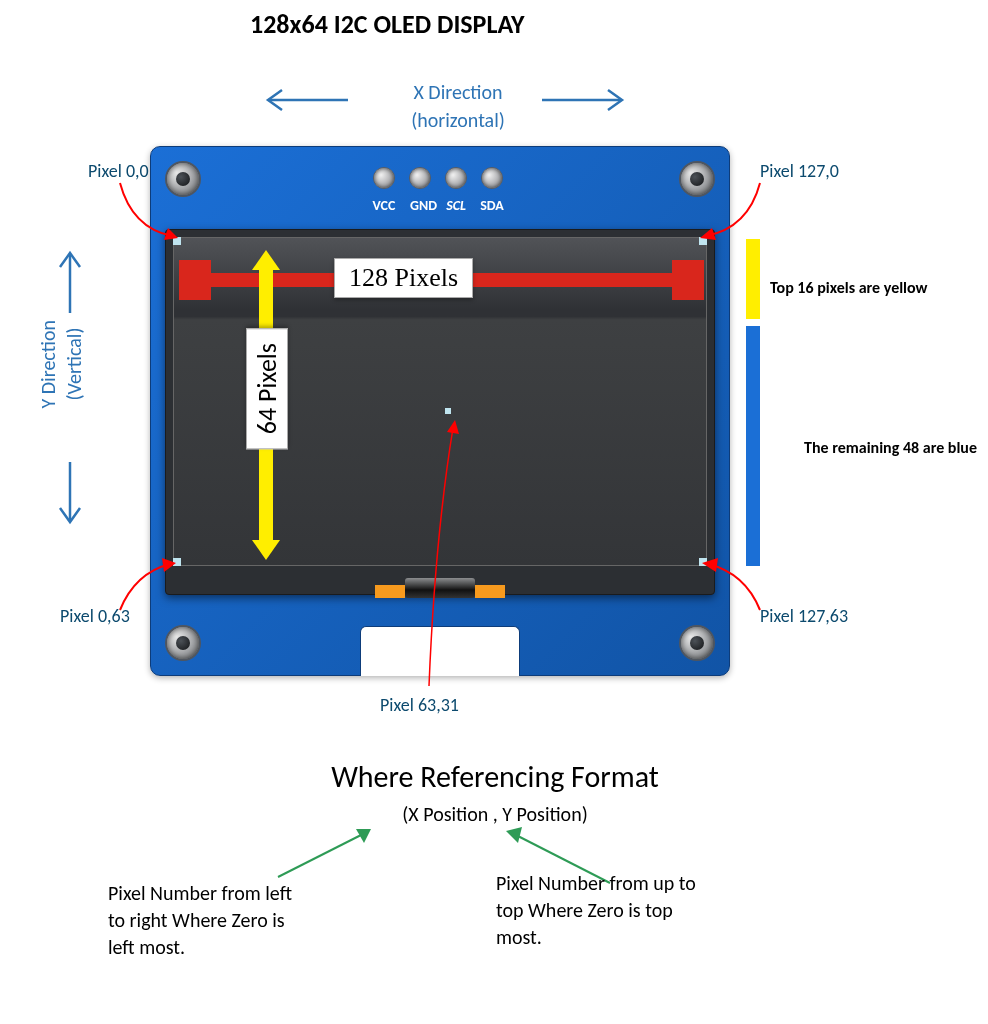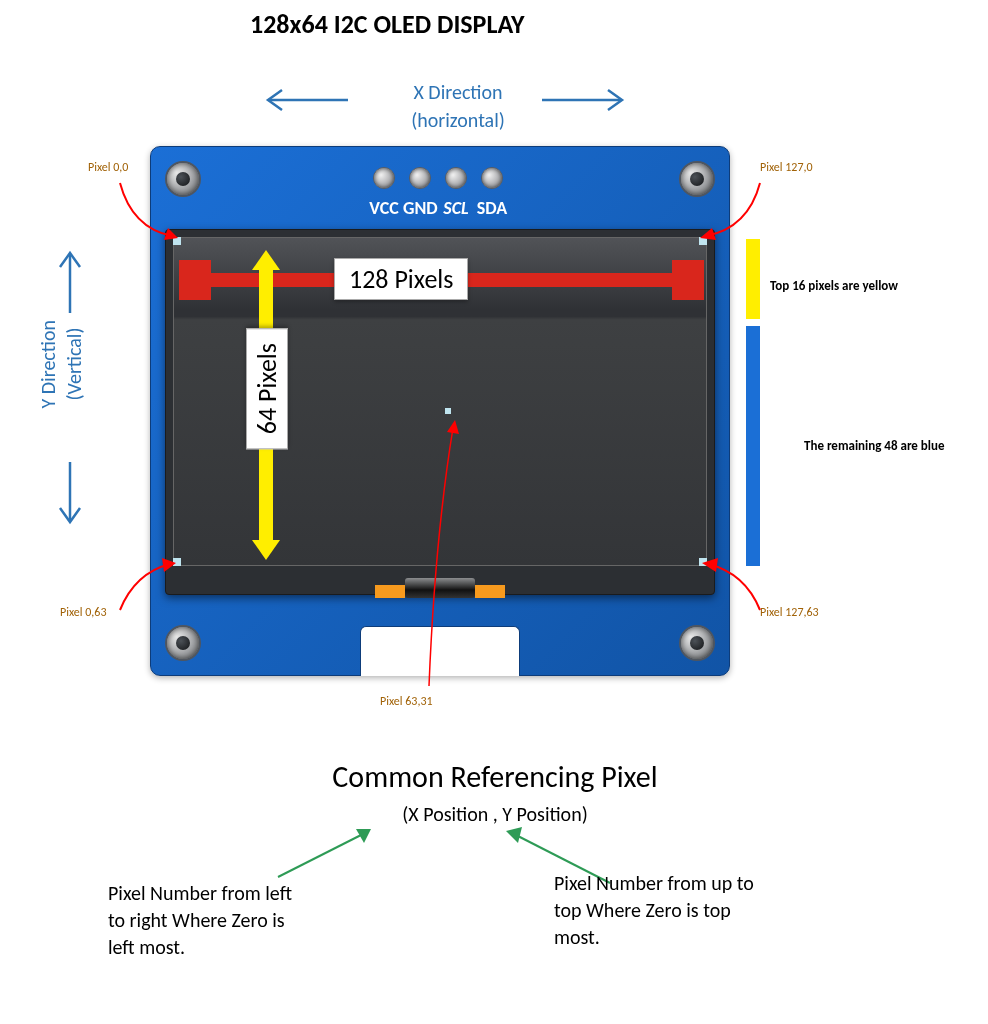--- a/index.html
+++ b/index.html
@@ -79,21 +79,21 @@
   .pad {
     width: 22px; height: 22px;
     border-radius: 50%;
     background: radial-gradient(circle at 35% 35%, #f1f1f1, #a8a9ac 60%, #707276);
     border:1px solid #5a5d62;
     position: absolute;
     box-shadow: inset 0 0 4px rgba(0,0,0,.6);
   }
   .pin-label {
     color: #fff;
-    font-size: 18px;
+    font-size: 14px;
     font-weight: bold;
     position: absolute;
     text-align:center;
   }
 
   .display-frame {
     background: #2c2f33;
     border-radius: 4px;
     position: absolute;
     border:1px solid #1a1b1d;
@@ -143,22 +143,22 @@
     color:#000;
     box-shadow: 0 2px 4px rgba(0,0,0,.3);
   }
   .label-box.v{
     writing-mode: vertical-rl;
     transform: rotate(180deg);
     padding:14px 4px;
   }
 
   
-  .px-label{ font-size:12px; color:#a16207; }
-  .side-text{ font-size:13px; color:#000; font-weight:bold; }
+  .px-label{ font-size:18px; color:#0c4a6e; }
+  .side-text{ font-size:16px; color:#000; font-weight:bold; }
 
   
   .format-title{ font-size:30px; color:#000; text-align:center;}
   .format-sub{ font-size:20px; color:#000; text-align:center;}
   .desc{ font-size:20px; color:#000; line-height:1.35; }
 
 </style>
 </head>
 <body>
 
@@ -231,21 +231,21 @@
          <defs>
            <marker id="arR" markerWidth="8" markerHeight="8" refX="1" refY="4" orient="auto">
              <path d="M0,0 L8,4 L0,8 Z" fill="#d9261c"></path>
            </marker>
            <marker id="arRL" markerWidth="8" markerHeight="8" refX="7" refY="4" orient="auto">
              <path d="M8,0 L0,4 L8,8 Z" fill="#d9261c"></path>
            </marker>
          </defs>
          <line x1="18" y1="20" x2="507" y2="20" stroke="#d9261c" stroke-width="14" marker-start="url(#arRL)" marker-end="url(#arR)"></line>
        </svg>
-       <div class="abs label-box" style="left:160px; top:20px;">128 Pixels</div>
+       <div class="abs label-box" style="left:160px; top:20px;font-family:Liberation Serif, serif;">128 Pixels</div>
 
        <svg class="abs" style="left:72px; top:8px;" width="40" height="318">
          <defs>
            <marker id="ayD" markerWidth="8" markerHeight="8" refX="4" refY="1" orient="auto">
              <path d="M0,0 L8,0 L4,8 Z" fill="#ffee00"></path>
            </marker>
          </defs>
          <line x1="20" y1="18" x2="20" y2="300" stroke="#ffee00" stroke-width="14"></line>
          <path d="M6,24 L34,24 L20,4 Z" fill="#ffee00"></path>
          <path d="M6,294 L34,294 L20,314 Z" fill="#ffee00"></path>
@@ -275,26 +275,26 @@
 </svg>
 <svg class="abs" style="left:690px; top:558px;" width="80" height="60">
   <path d="M70,52 Q55,15 18,6" fill="none" stroke="#ff0000" stroke-width="2"></path>
   <path d="M28,0 L12,5 L26,14 Z" fill="#ff0000"></path>
 </svg>
 <svg class="abs" style="left:415px; top:418px;" width="80" height="280">
   <path d="M14,268 Q20,120 38,10" fill="none" stroke="#ff0000" stroke-width="1.5"></path>
   <path d="M32,14 L40,2 L44,16 Z" fill="#ff0000"></path>
 </svg>
 
-<div class="abs format-title" style="left:245px; top:758px; width:500px;">Common Referencing Pixel</div>
+<div class="abs format-title" style="left:245px; top:758px; width:500px;">Where Referencing Format</div>
 <div class="abs format-sub" style="left:320px; top:802px; width:350px;">(X Position , Y Position)</div>
 
 <svg class="abs" style="left:270px; top:825px;" width="110" height="60">
   <line x1="8" y1="52" x2="95" y2="8" stroke="#2e9b56" stroke-width="2"></line>
   <path d="M86,4 L101,4 L94,18 Z" fill="#2e9b56"></path>
 </svg>
 <svg class="abs" style="left:500px; top:825px;" width="120" height="70">
   <line x1="110" y1="58" x2="12" y2="8" stroke="#2e9b56" stroke-width="2"></line>
   <path d="M22,2 L6,6 L18,18 Z" fill="#2e9b56"></path>
 </svg>
 
 <div class="abs desc" style="left:108px; top:880px; width:190px;">Pixel Number from left to right Where Zero is left most.</div>
-<div class="abs desc" style="left:554px; top:870px; width:200px;">Pixel Number from up to top Where Zero is top most.</div>
+<div class="abs desc" style="left:496px; top:870px; width:200px;">Pixel Number from up to top Where Zero is top most.</div>
 
 </body></html>

